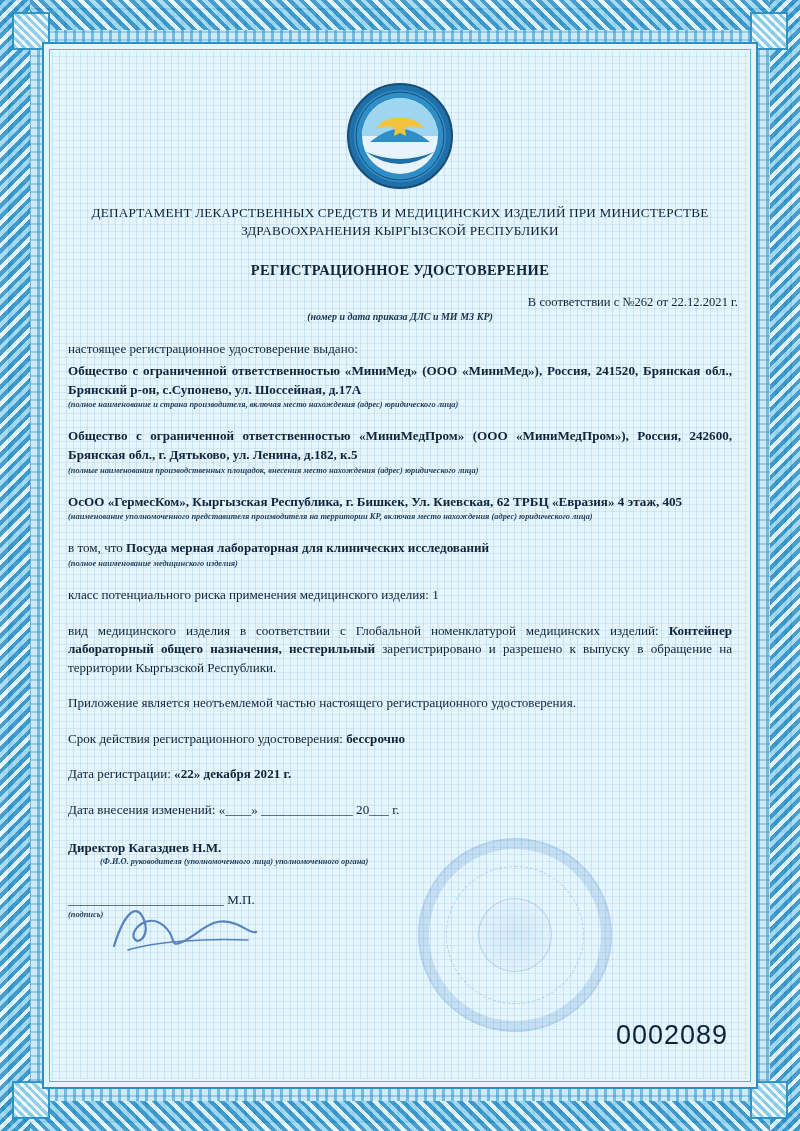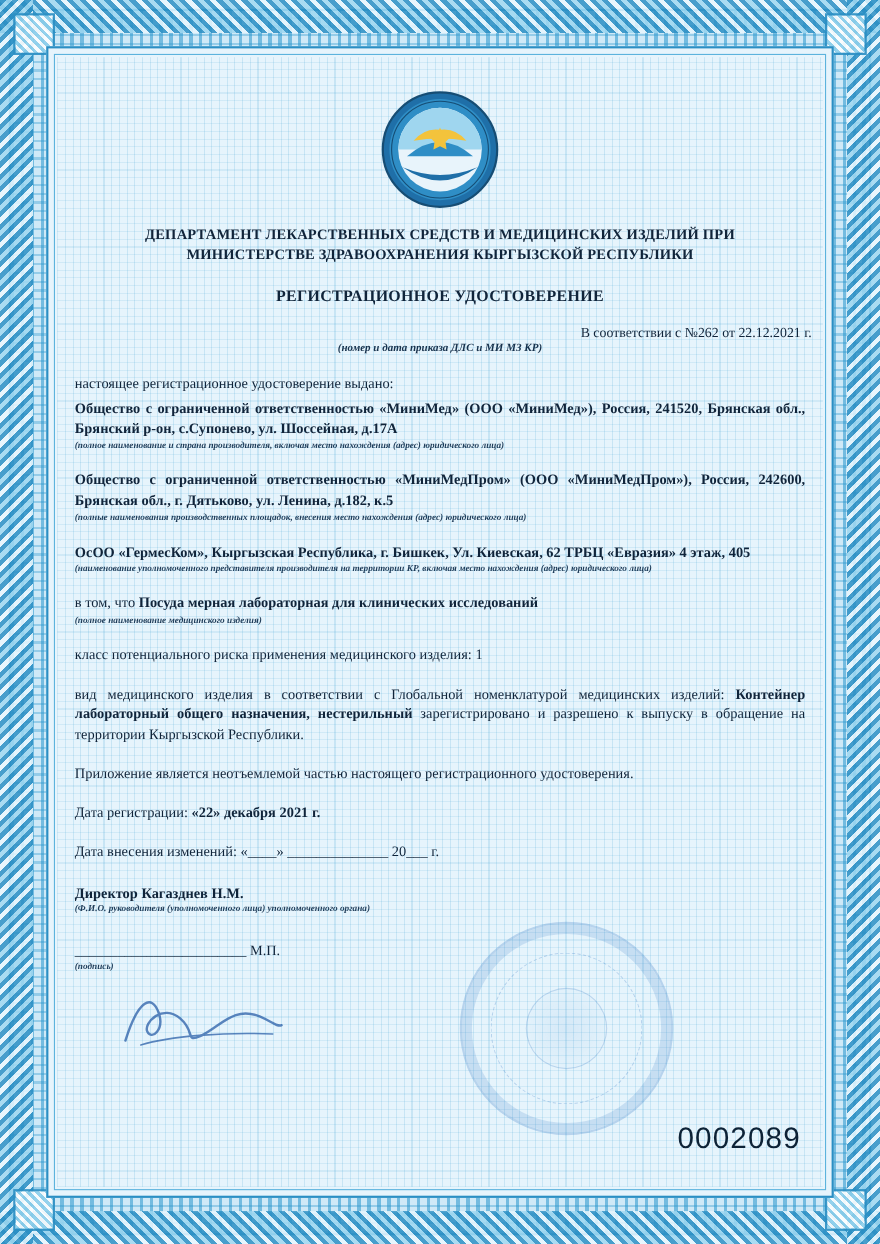--- a/index.html
+++ b/index.html
@@ -99,21 +99,21 @@
 
   .emblem {
     width: 108px;
     height: 108px;
     margin: 20px auto 14px auto;
     position: relative;
   }
 
   .org-title {
     text-align: center;
-    font-weight: bold;
+    font-weight: normal;
     font-size: 13.2px;
     line-height: 1.35;
     letter-spacing: .2px;
     color: #10243a;
     margin: 0 20px;
   }
 
   .doc-title {
     text-align: center;
     font-weight: bold;
@@ -174,20 +174,21 @@
     font-weight: bold;
     margin-top: 20px;
     color: #10243a;
   }
   .sig-caption {
     font-size: 8.4px;
     font-style: italic;
     font-weight: bold;
     color: #1d3b58;
     margin-top: 1px;
+    margin-left: 32px;
   }
   .sig-line {
     margin-top: 26px;
     font-size: 13px;
     color: #10243a;
   }
   .sig-underscore {
     letter-spacing: 0px;
   }
   .sig-sub {
@@ -305,20 +306,23 @@
 
       <div class="para gap-lg">класс потенциального риска применения медицинского изделия: 1</div>
 
       <div class="para gap-lg">
         <span>вид медицинского изделия в соответствии с Глобальной номенклатурой медицинских изделий: </span><b class="inline">Контейнер лабораторный общего назначения, нестерильный</b><span> зарегистрировано и разрешено к выпуску в обращение на территории Кыргызской Республики.</span>
       </div>
 
 
       <div class="para gap-lg">Приложение является неотъемлемой частью настоящего регистрационного удостоверения.</div>
 
+      <div class="para gap-lg">
+        <span>Срок действия регистрационного удостоверения: </span><b class="inline">бессрочно</b>
+      </div>
 
       <div class="para gap-lg">
         <span>Дата регистрации: </span><b class="inline">«22» декабря 2021 г.</b>
       </div>
 
       <div class="para gap-lg">Дата внесения изменений: «____» ______________ 20___ г.</div>
 
       <div class="sig-name">Директор Кагазднев Н.М.</div>
       <div class="sig-caption">(Ф.И.О. руководителя (уполномоченного лица) уполномоченного органа)</div>
 

